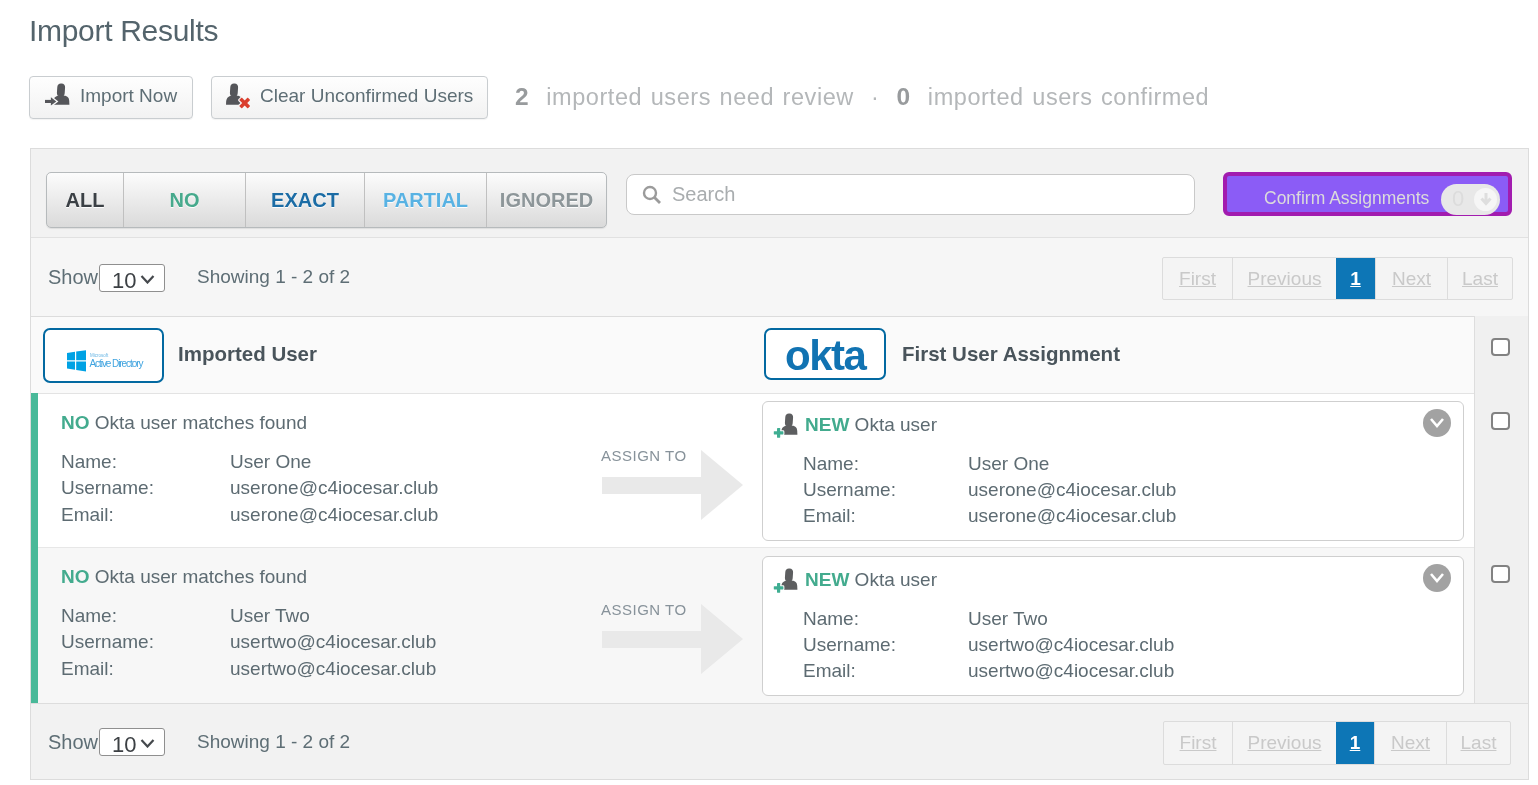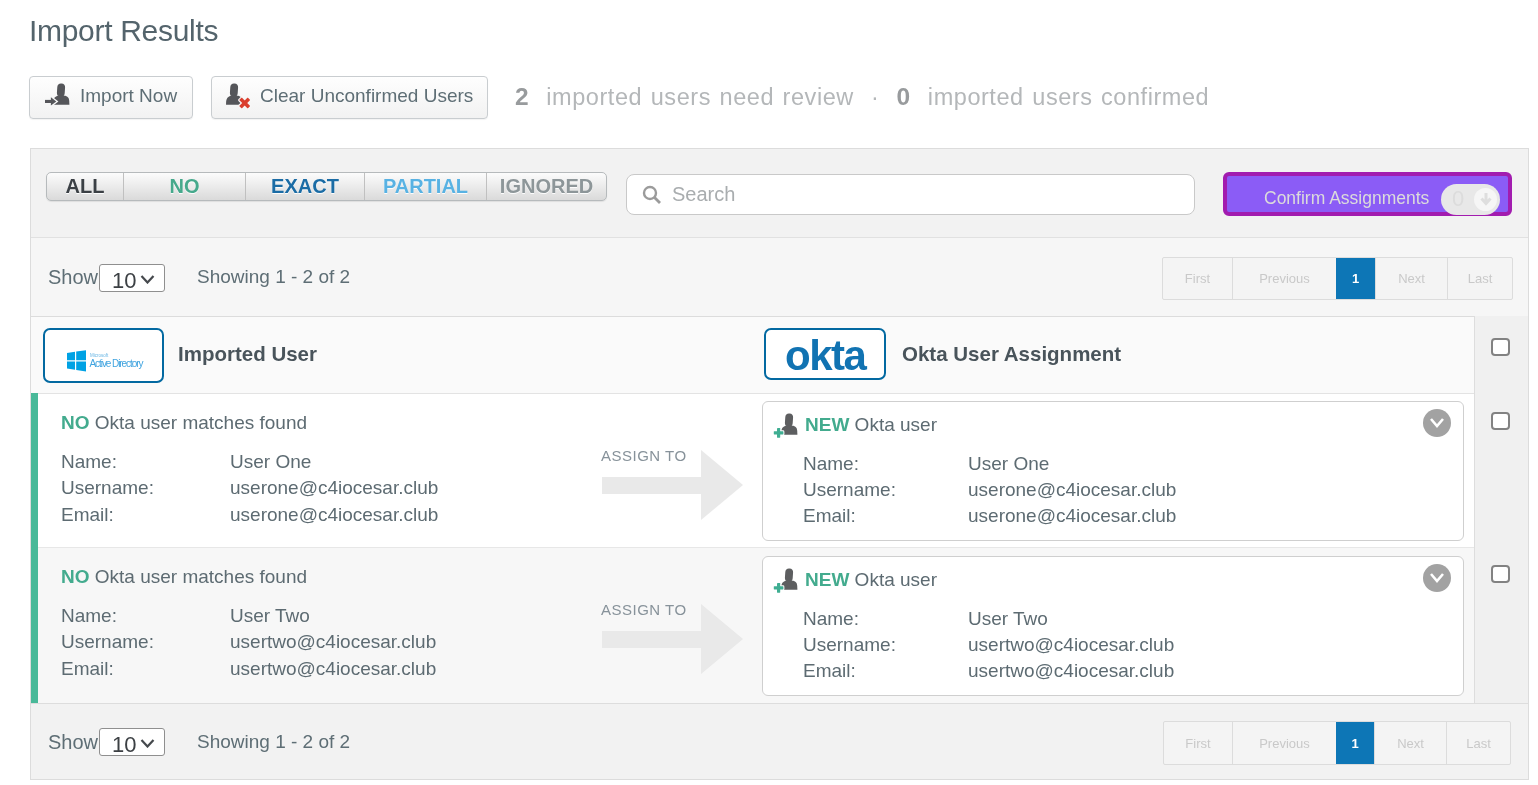--- a/index.html
+++ b/index.html
@@ -16,21 +16,21 @@
 #btn2 { left:211px; width:277px; }
 .btn svg { margin-left:15px; margin-right:9px; position:relative; top:-2px; }
 .btn span { position:relative; top:-2px; }
 #btn2 svg { margin-left:11px; }
 #summary { left:515px; top:83px; font-size:23.5px; line-height:27px; color:#b4b7b9; letter-spacing:0.55px; word-spacing:1.5px; }
 #summary b { color:#989b9d; font-weight:700; font-size:24.5px; }
 
 #panel { left:30px; top:148px; width:1499px; height:632px; border:1px solid #dcdcdc; background:#f2f2f2; }
 
 #toolbar { left:0; top:0; width:1497px; height:88px; background:#f2f2f2; }
-#tabbar { left:15px; top:23px; height:29px; display:flex; border:1px solid #b6babc; border-radius:5px;
+#tabbar { left:15px; top:23px; height:56px; display:flex; border:1px solid #b6babc; border-radius:5px;
   background:linear-gradient(#fcfcfc,#dadada); overflow:hidden; box-shadow:0 1px 1px rgba(0,0,0,.08); }
 .tab { display:flex; align-items:center; justify-content:center; font-weight:700; font-size:20px;
   text-shadow:0 1px 0 rgba(255,255,255,.9); border-left:1px solid #c0c0c0; }
 .tab:first-child { border-left:none; }
 #tab-all { width:76px; color:#3b4045; }
 #tab-no { width:122px; color:#46a98c; }
 #tab-exact { width:119px; color:#1b6ca5; }
 #tab-partial { width:122px; color:#58b2e3; }
 #tab-ignored { width:120px; color:#8d9699; }
 
@@ -50,22 +50,22 @@
 #pagerstrip { left:0; top:88px; width:1497px; height:79px; background:#f6f6f6; border-top:1px solid #e1e1e1; }
 #footer { left:0; top:554px; width:1497px; height:76px; background:#f2f2f2; border-top:1px solid #ddd; }
 
 .showlbl { font-size:20px; color:#5e6e75; }
 .selbox { width:66px; height:28px; background:#fff; border:1px solid #8f8f8f; border-radius:3px; }
 .selbox .v { position:absolute; left:12px; top:3px; font-size:22px; color:#3c4044; }
 .selbox svg { position:absolute; right:9px; top:10px; }
 .showingtxt { font-size:19px; color:#5e6e75; }
 
 .pager { display:flex; border:1px solid #dcdcdc; border-radius:2px; background:#f4f4f4; }
-.pager .pg { display:flex; align-items:center; justify-content:center; font-size:13px; color:#c9c9c9;
-  border-left:1px solid #dcdcdc; }
+.pager .pg { display:flex; align-items:center; justify-content:center; font-size:19px; color:#c9c9c9;
+  border-left:1px solid #dcdcdc;text-decoration:underline; }
 .pager .pg:first-child { border-left:none; }
 .pager .active { background:#0d76b6; color:#fff; font-weight:700; border-left:none; }
 
 #thead { left:0; top:167px; width:1497px; height:78px; background:#fafafa; border-top:1px solid #dcdcdc; }
 .logocard { background:#fff; border:2px solid #0369a1; border-radius:7px; }
 .htitle { font-size:20.5px; font-weight:700; color:#49545b; }
 
 #cbcol { left:1443px; top:167px; width:54px; height:387px; background:#f0f0f0; border-left:1px solid #ddd; }
 .cbx { position:absolute; width:19px; height:18px; background:#fff; border:2px solid #828282; border-radius:4px; }
 
@@ -182,21 +182,21 @@
             <path d="M31.2 31.4 L41 31.4 L41 41.4 L31.2 40 Z"></path>
           </g>
           <text x="45" y="26.5" font-size="4.5" fill="#69b6e4">Microsoft</text>
           <text x="44.5" y="37" font-size="10" fill="#3fa3df" textLength="54">Active Directory</text>
         </svg>
       </div>
       <div class="abs htitle" style="left:147px; top:25px;">Imported User</div>
       <div class="abs logocard" style="left:733px; top:11px; width:122px; height:52px;">
         <div style="position:absolute; left:19px; top:2px; font-size:42px; font-weight:700; color:#1173b2; letter-spacing:-1.5px;">okta</div>
       </div>
-      <div class="abs htitle" style="left:871px; top:25px;">Okta User Assignment</div>
+      <div class="abs htitle" style="left:871px; top:25px;">First User Assignment</div>
     </div>
 
     <div class="abs row" id="row1">
       <div class="greenbar"></div>
       <div class="rline" style="left:30px; top:18px;"><span class="green">NO</span> Okta user matches found</div>
       <div class="rline" style="left:30px; top:57px;">Name:</div>
         <div class="rline" style="left:199px; top:57px;">User One</div>
       <div class="rline" style="left:30px; top:83px;">Username:</div>
         <div class="rline" style="left:199px; top:83px;">userone@c4iocesar.club</div>
       <div class="rline" style="left:30px; top:110px;">Email:</div>

